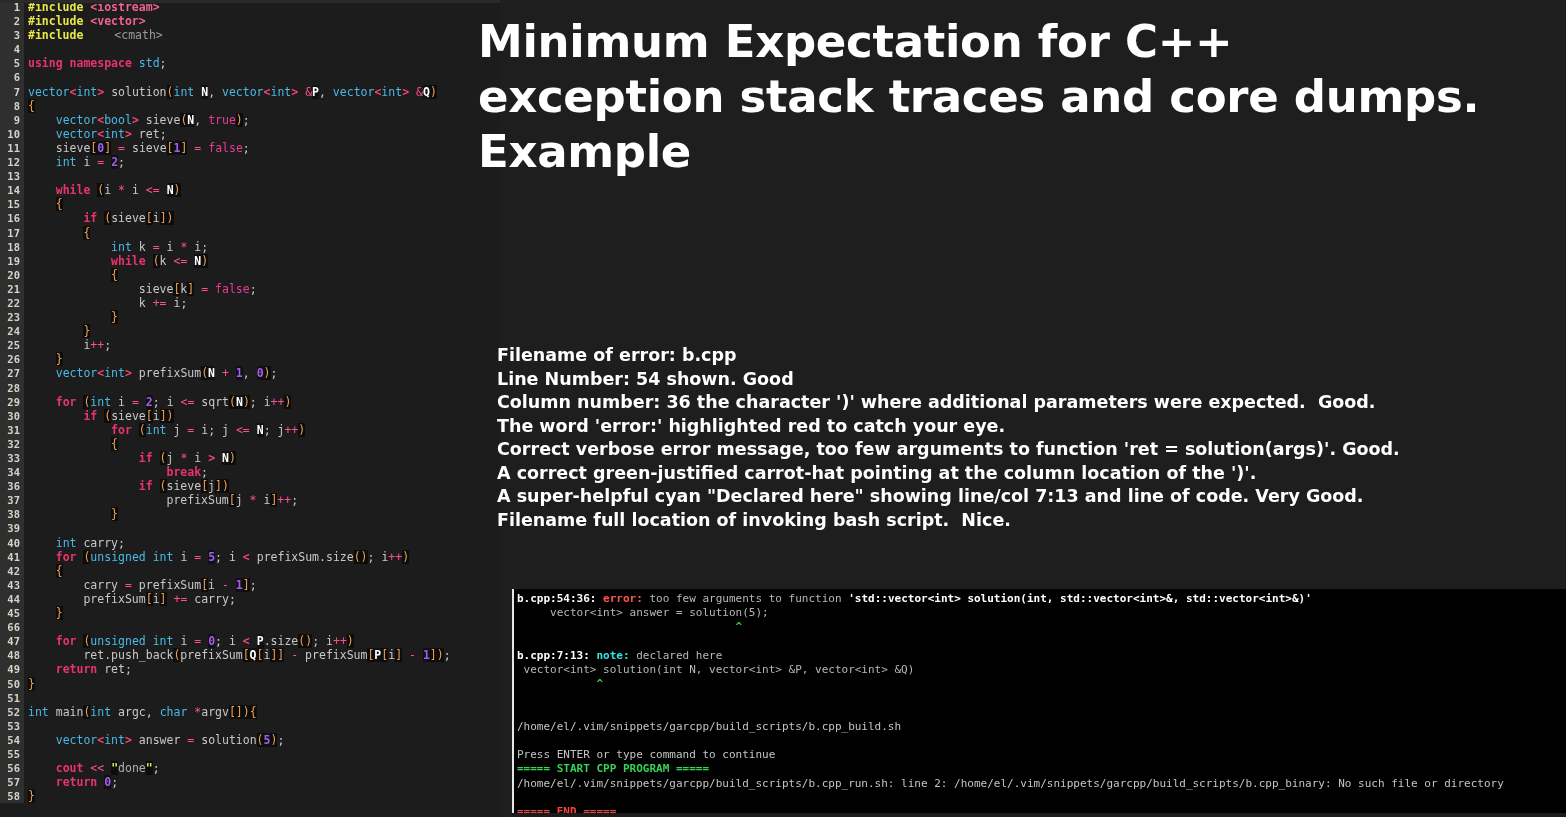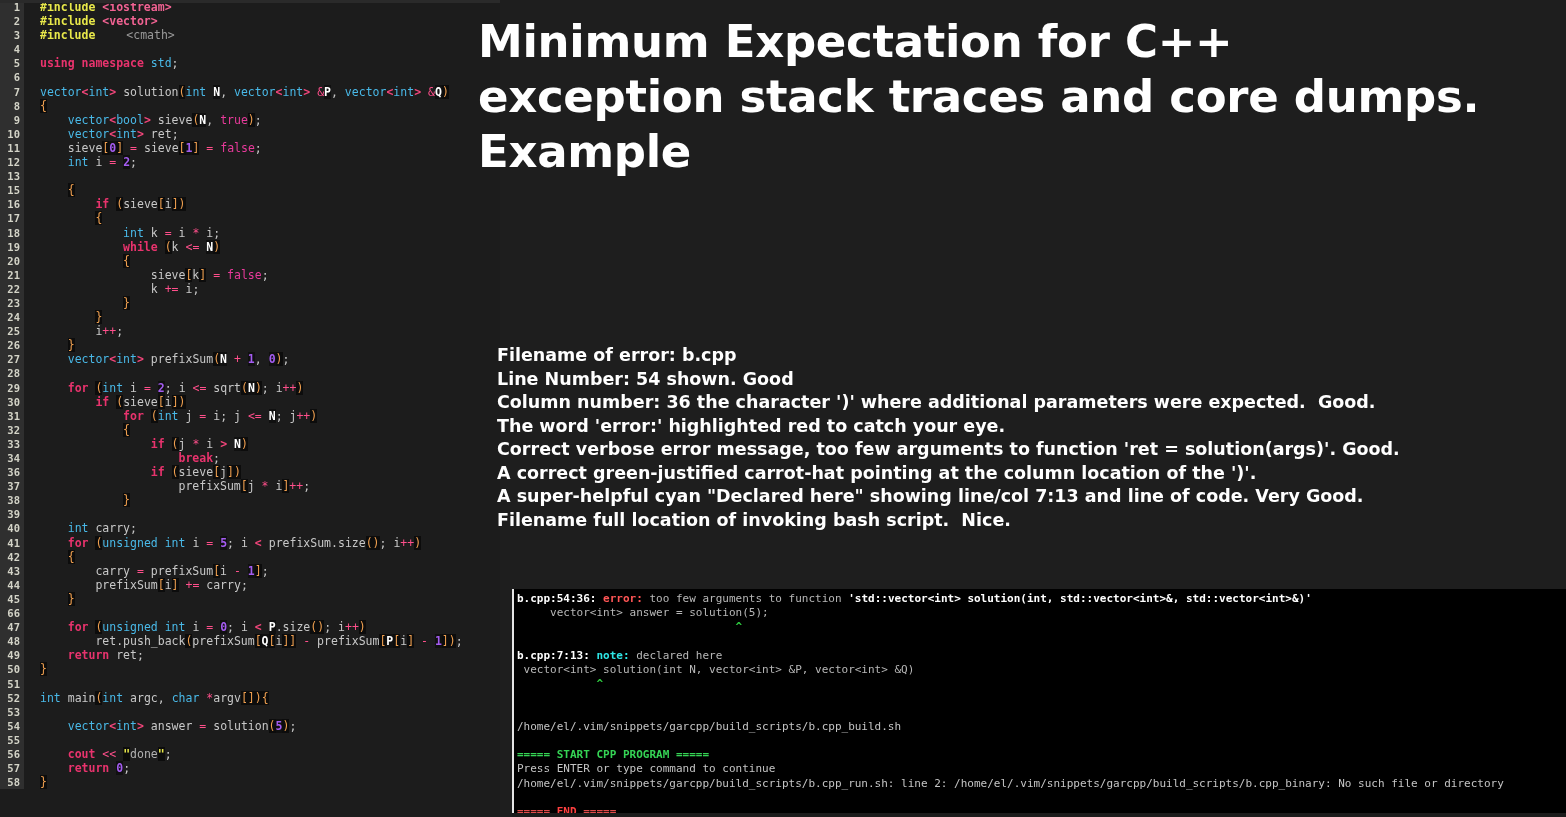--- a/index.html
+++ b/index.html
@@ -43,21 +43,21 @@
     min-width: 24px;
     text-align: right;
     padding-right: 4px;
     color: #d4d4c8;
     background: #2f2f2f;
     font-weight: bold;
     font-size: 10.5px;
   }
   .codecell {
     flex: 1;
-    padding-left: 16px;
+    padding-left: 4px;
     color: #c8c8c8;
     background: #1c1c1c;
     overflow: hidden;
   }
 
   
   .t-pp    { color: #e8e84a; font-weight: bold; }       
   .t-hdr   { color: #f06292; font-weight: bold; }       
   .t-hdr2  { color: #9a9a9a; margin-left: 24px; }
   .t-plain { color: #c8c8c8; }
@@ -146,20 +146,21 @@
         <div class="code-row"><span class="lineno">4</span><span class="codecell">&nbsp;</span></div>
         <div class="code-row"><span class="lineno">5</span><span class="codecell"><span class="t-kw">using</span> <span class="t-kw">namespace</span> <span class="t-type">std</span>;</span></div>
         <div class="code-row"><span class="lineno">6</span><span class="codecell">&nbsp;</span></div>
         <div class="code-row"><span class="lineno">7</span><span class="codecell"><span class="t-type">vector</span><span class="t-angle">&lt;</span><span class="t-type">int</span><span class="t-angle">&gt;</span> <span class="t-plain">solution</span><span class="t-brk">(</span><span class="t-type">int</span> <span class="t-var">N</span>, <span class="t-type">vector</span><span class="t-angle">&lt;</span><span class="t-type">int</span><span class="t-angle">&gt;</span> <span class="t-op">&amp;</span><span class="t-var">P</span>, <span class="t-type">vector</span><span class="t-angle">&lt;</span><span class="t-type">int</span><span class="t-angle">&gt;</span> <span class="t-op">&amp;</span><span class="t-var">Q</span><span class="t-brk">)</span></span></div>
         <div class="code-row"><span class="lineno">8</span><span class="codecell"><span class="t-brk">{</span></span></div>
         <div class="code-row"><span class="lineno">9</span><span class="codecell">    <span class="t-type">vector</span><span class="t-angle">&lt;</span><span class="t-type">bool</span><span class="t-angle">&gt;</span> <span class="t-plain">sieve</span><span class="t-brk">(</span><span class="t-var">N</span>, <span class="t-bool">true</span><span class="t-brk">)</span>;</span></div>
         <div class="code-row"><span class="lineno">10</span><span class="codecell">    <span class="t-type">vector</span><span class="t-angle">&lt;</span><span class="t-type">int</span><span class="t-angle">&gt;</span> <span class="t-plain">ret</span>;</span></div>
         <div class="code-row"><span class="lineno">11</span><span class="codecell">    <span class="t-plain">sieve</span><span class="t-brk">[</span><span class="t-num">0</span><span class="t-brk">]</span> <span class="t-op">=</span> <span class="t-plain">sieve</span><span class="t-brk">[</span><span class="t-num">1</span><span class="t-brk">]</span> <span class="t-op">=</span> <span class="t-bool">false</span>;</span></div>
         <div class="code-row"><span class="lineno">12</span><span class="codecell">    <span class="t-type">int</span> <span class="t-plain">i</span> <span class="t-op">=</span> <span class="t-num">2</span>;</span></div>
         <div class="code-row"><span class="lineno">13</span><span class="codecell">&nbsp;</span></div>
+        <div class="code-row"><span class="lineno">14</span><span class="codecell">    <span class="t-kw">while</span> <span class="t-brk">(</span><span class="t-plain">i</span> <span class="t-op">*</span> <span class="t-plain">i</span> <span class="t-op">&lt;=</span> <span class="t-var">N</span><span class="t-brk">)</span></span></div>
         <div class="code-row"><span class="lineno">15</span><span class="codecell">    <span class="t-brk">{</span></span></div>
         <div class="code-row"><span class="lineno">16</span><span class="codecell">        <span class="t-kw">if</span> <span class="t-brk">(</span><span class="t-plain">sieve</span><span class="t-brk">[</span><span class="t-plain">i</span><span class="t-brk">]</span><span class="t-brk">)</span></span></div>
         <div class="code-row"><span class="lineno">17</span><span class="codecell">        <span class="t-brk">{</span></span></div>
         <div class="code-row"><span class="lineno">18</span><span class="codecell">            <span class="t-type">int</span> <span class="t-plain">k</span> <span class="t-op">=</span> <span class="t-plain">i</span> <span class="t-op">*</span> <span class="t-plain">i</span>;</span></div>
         <div class="code-row"><span class="lineno">19</span><span class="codecell">            <span class="t-kw">while</span> <span class="t-brk">(</span><span class="t-plain">k</span> <span class="t-op">&lt;=</span> <span class="t-var">N</span><span class="t-brk">)</span></span></div>
         <div class="code-row"><span class="lineno">20</span><span class="codecell">            <span class="t-brk">{</span></span></div>
         <div class="code-row"><span class="lineno">21</span><span class="codecell">                <span class="t-plain">sieve</span><span class="t-brk">[</span><span class="t-plain">k</span><span class="t-brk">]</span> <span class="t-op">=</span> <span class="t-bool">false</span>;</span></div>
         <div class="code-row"><span class="lineno">22</span><span class="codecell">                <span class="t-plain">k</span> <span class="t-op">+=</span> <span class="t-plain">i</span>;</span></div>
         <div class="code-row"><span class="lineno">23</span><span class="codecell">            <span class="t-brk">}</span></span></div>
         <div class="code-row"><span class="lineno">24</span><span class="codecell">        <span class="t-brk">}</span></span></div>
@@ -232,23 +233,23 @@
 
     <div class="term-row"><span class="tm-caret" id="note-caret">            ^</span></div>
 
     <div class="term-row">&nbsp;</div>
     <div class="term-row">&nbsp;</div>
 
     <div class="term-row"><span class="tm-plain">/home/el/.vim/snippets/garcpp/build_scripts/b.cpp_build.sh</span></div>
 
     <div class="term-row">&nbsp;</div>
 
+    <div class="term-row"><span class="tm-plain">Press ENTER or type command to continue</span></div>
+
     <div class="term-row"><span class="tm-green">===== </span><span class="tm-green">START CPP PROGRAM</span><span class="tm-green"> =====</span></div>
-
-    <div class="term-row"><span class="tm-plain">Press ENTER or type command to continue</span></div>
 
     <div class="term-row"><span class="tm-plain">/home/el/.vim/snippets/garcpp/build_scripts/b.cpp_run.sh: line 2: /home/el/.vim/snippets/garcpp/build_scripts/b.cpp_binary: No such file or directory</span></div>
 
     <div class="term-row">&nbsp;</div>
 
     <div class="term-row"><span class="tm-red">===== </span><span class="tm-redbright">END</span><span class="tm-red"> =====</span></div>
 
   </div>
 
   <div id="term-bottom-strip"></div>

